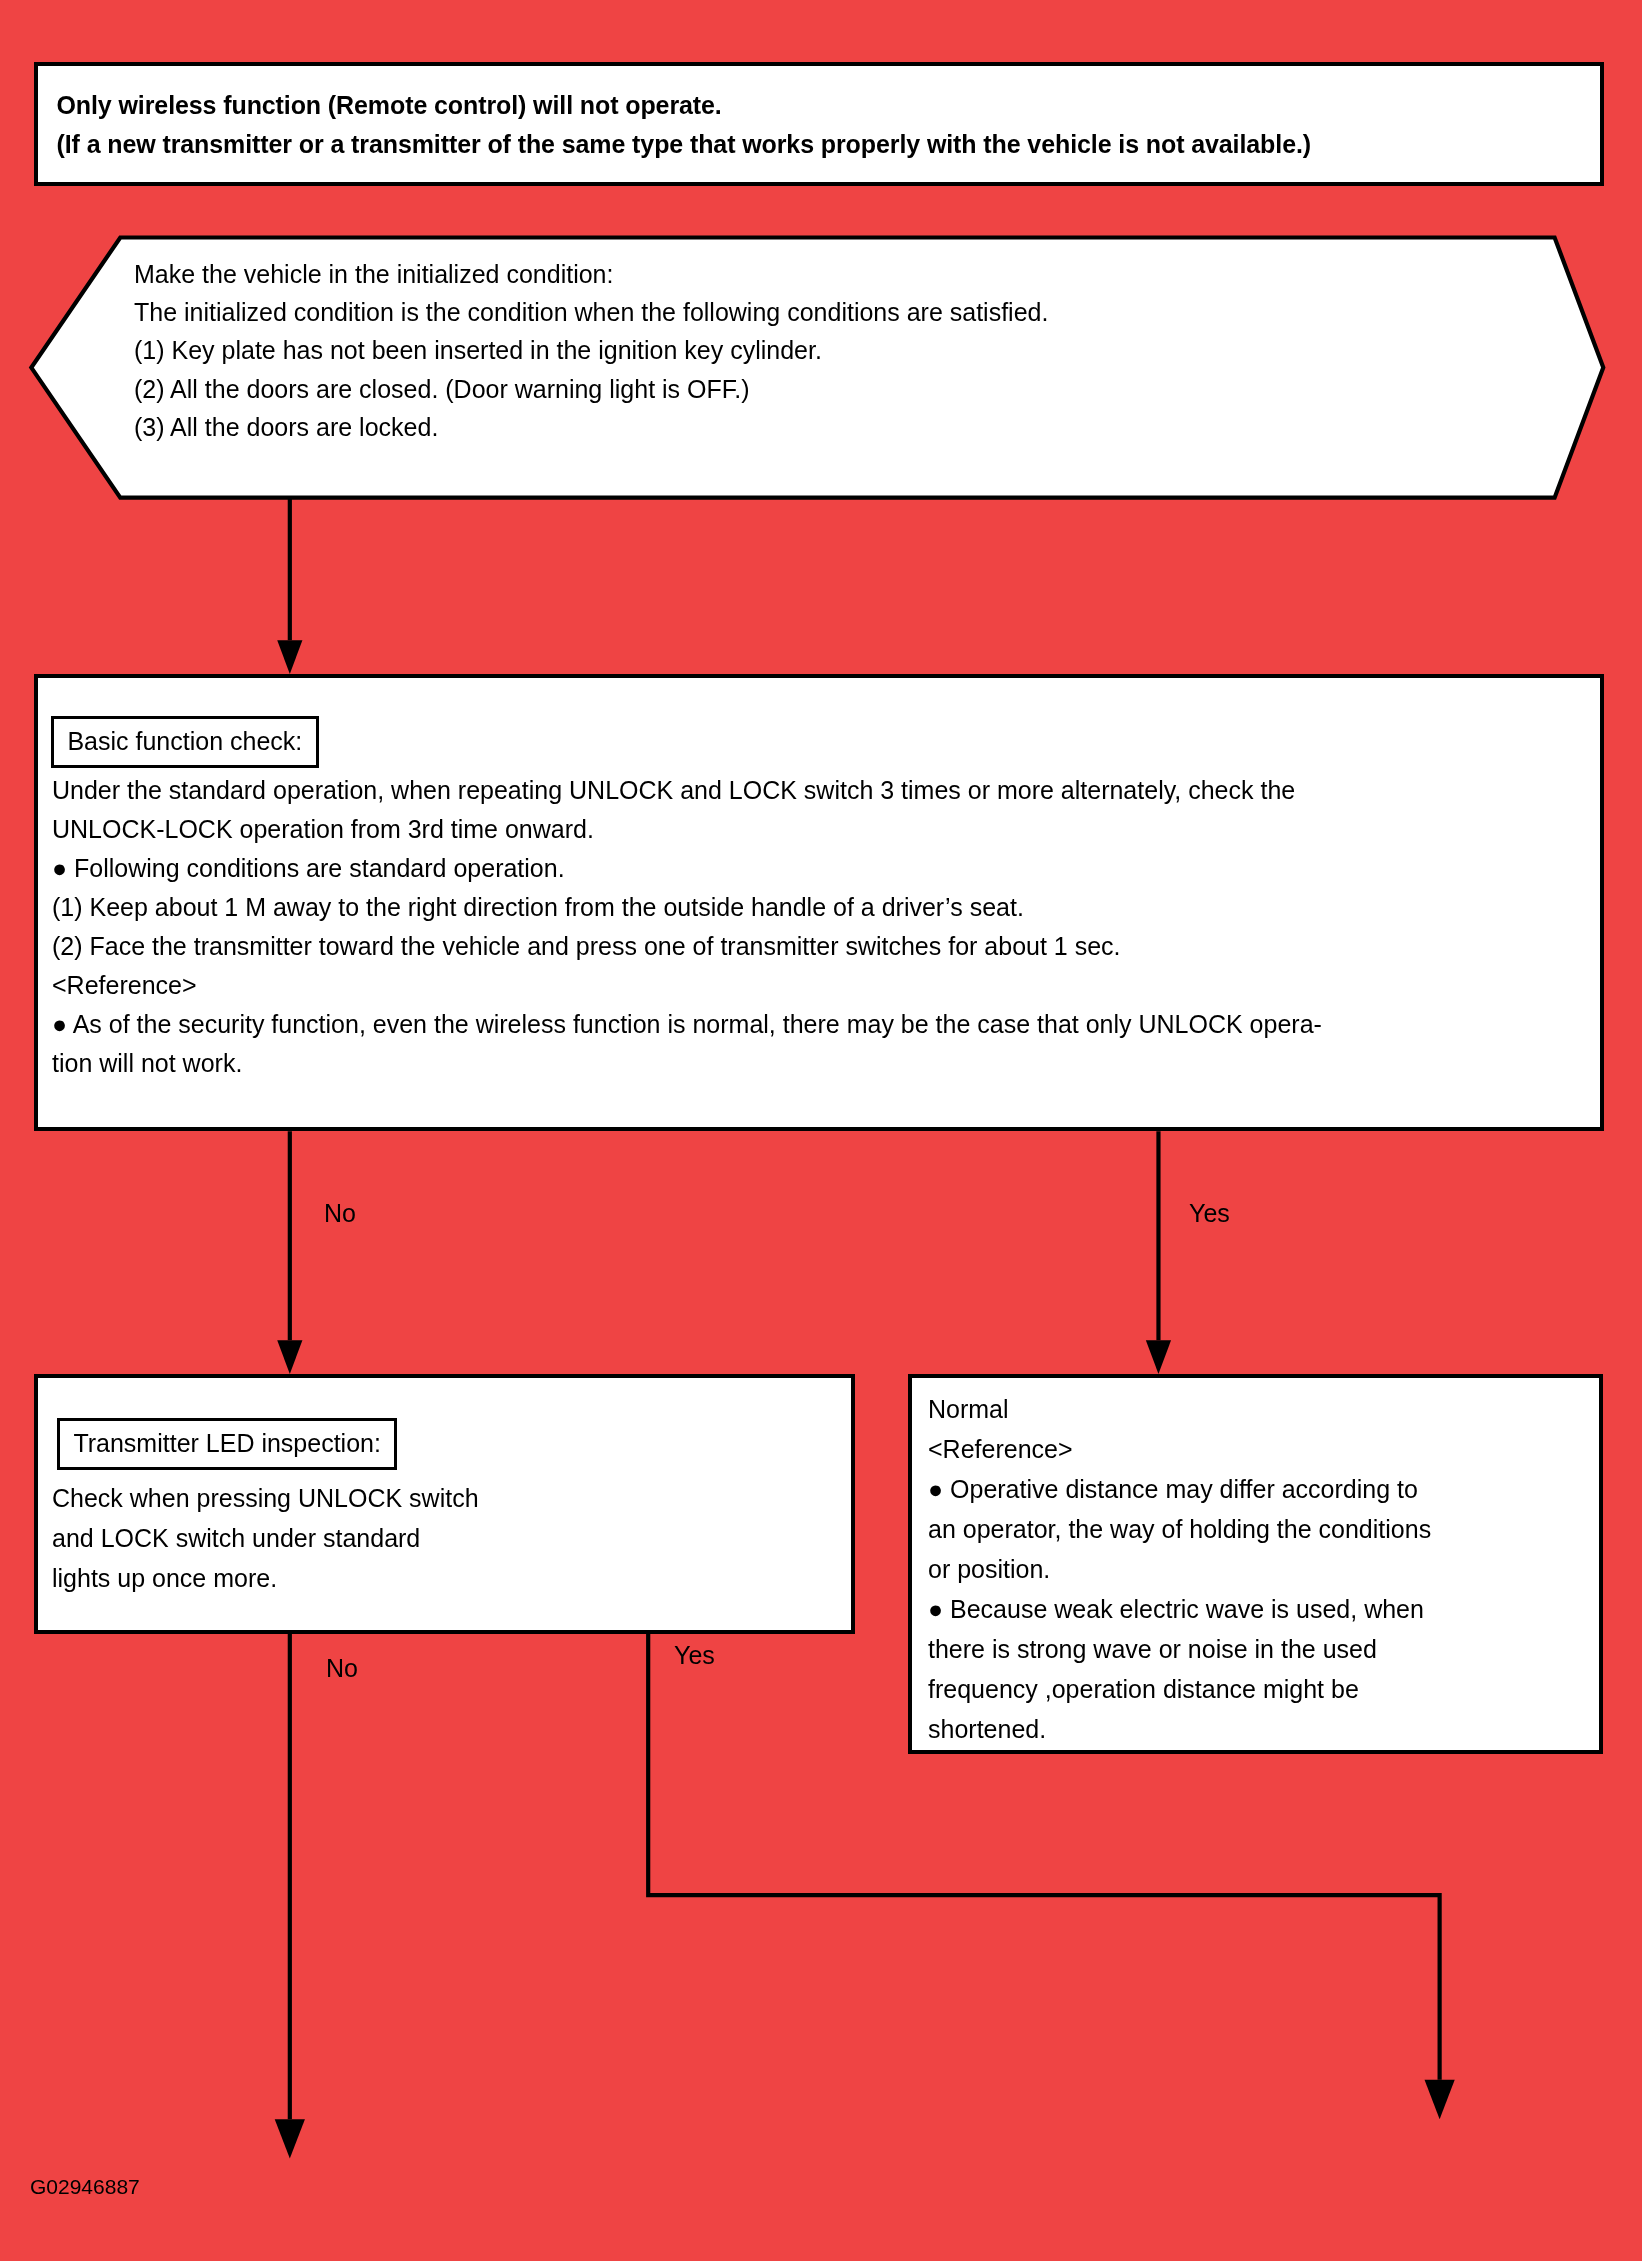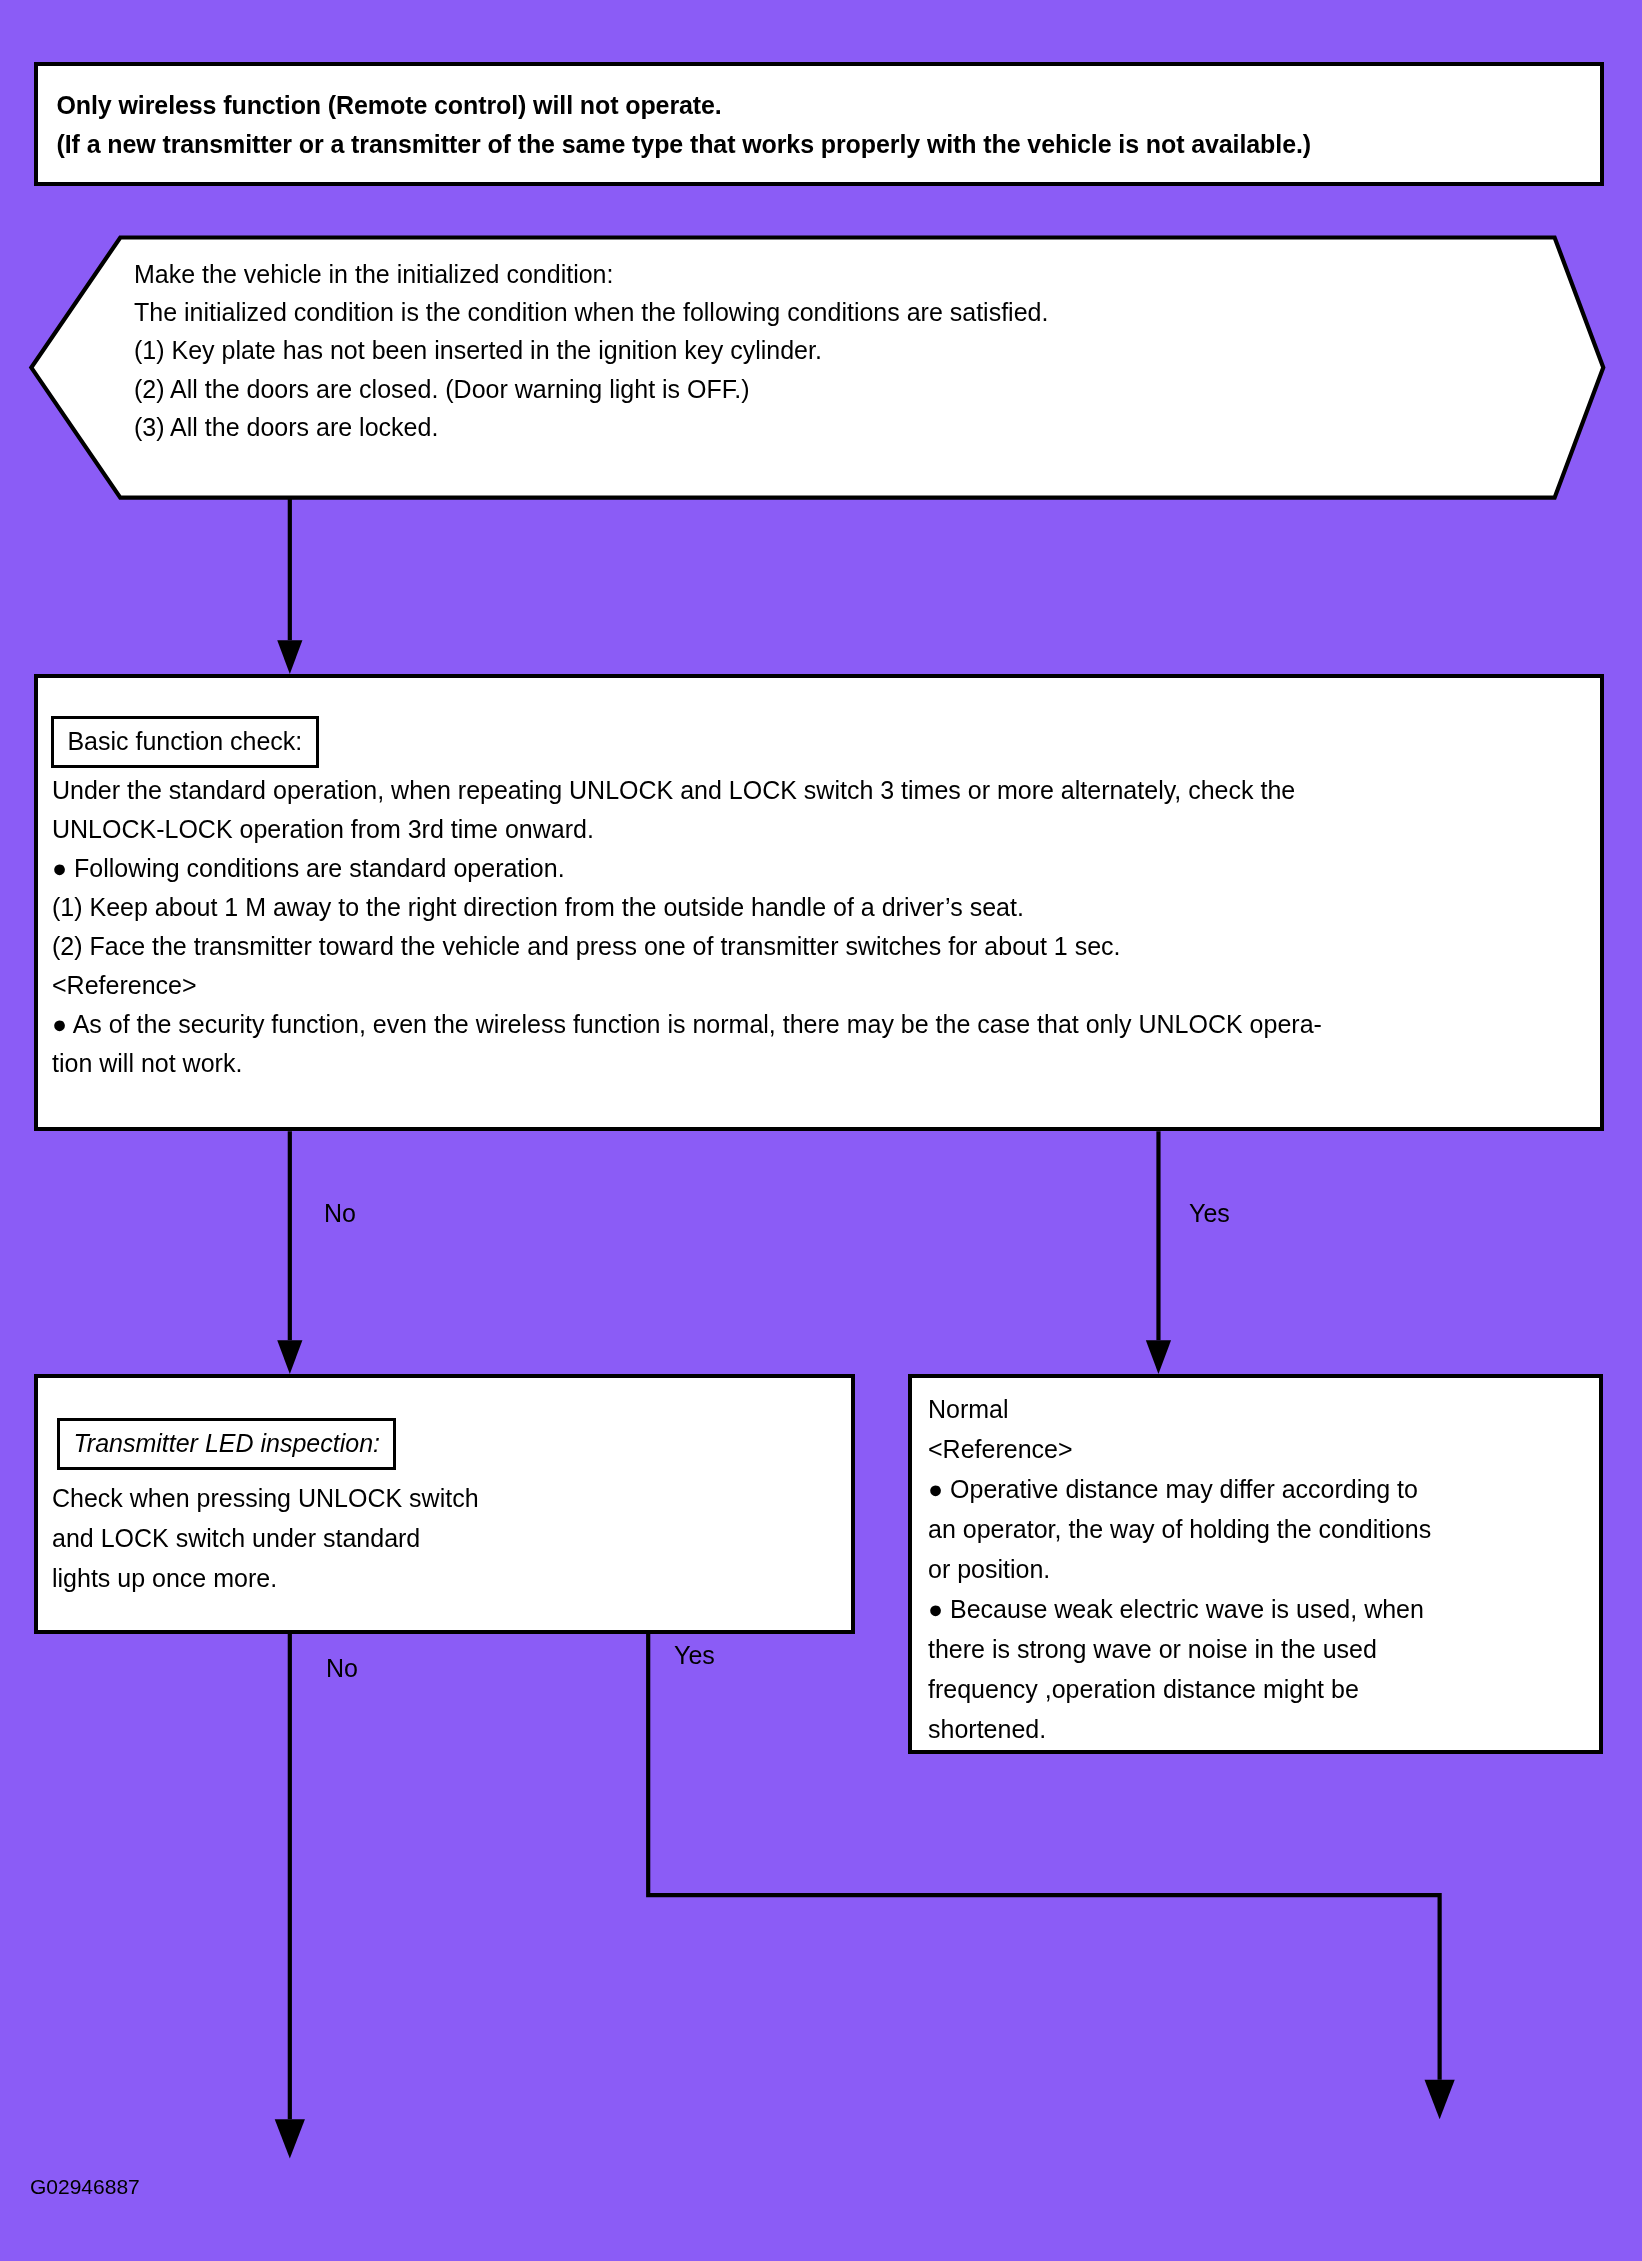--- a/index.html
+++ b/index.html
@@ -8,21 +8,21 @@
     background: #ffffff;
   }
   body {
     font-family: "Liberation Sans", sans-serif;
     color: #000000;
   }
   #page {
     position: relative;
     width: 1643px;
     height: 2261px;
-    background: #8b5cf6;
+    background: #ef4444;
     overflow: hidden;
   }
   #flow-svg {
     position: absolute;
     left: 0;
     top: 0;
     width: 1643px;
     height: 2261px;
   }
 
@@ -73,21 +73,21 @@
     position: absolute;
     border: 3.4px solid #000;
     box-sizing: border-box;
     background: #fff;
     font-size: 25px;
     padding: 7.6px 13.4px 9.2px 13.4px;
     white-space: nowrap;
     margin-top: 24px;
   }
   #basic-caption { left: 51px; top: 692px; }
-  #led-caption   { left: 57px; top: 1394px; font-style: italic; }
+  #led-caption   { left: 57px; top: 1394px; }
 
   .body-text {
     position: absolute;
     font-size: 25px;
   }
   #basic-body  { left: 52px; top: 776px; width: 1528px; }
   #led-body    { left: 52px; top: 1484px; width: 755px; }
   #normal-body { left: 928px; top: 1395px; width: 663px; }
 
   .body-text div { margin-bottom: 10px; }

